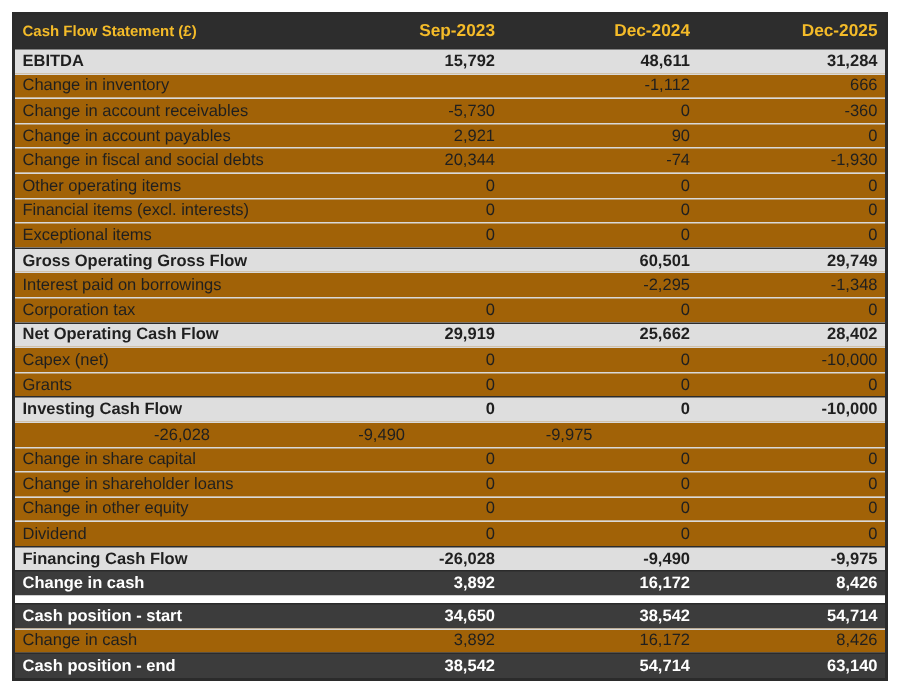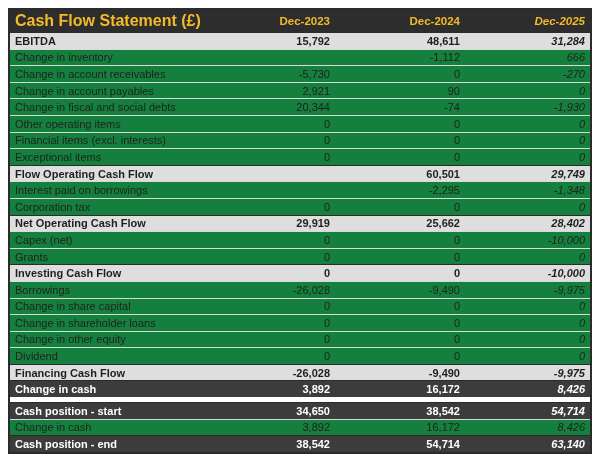--- a/index.html
+++ b/index.html
@@ -30,21 +30,21 @@
     font-size: 11.5px;
   }
   .row {
     display: flex;
     align-items: center;
     height: 16.6px;
     box-sizing: border-box;
     border-top: 1px solid #d9d9d9;
     font-size: 11px;
     color: #1f1f1f;
-    background: #15803d;
+    background: #a16207;
   }
   .row.summary {
     background: var(--summary-bg, #dedede);
     border-top-color: var(--border-dark, #2b2b2b);
     font-weight: 700;
     justify-content: flex-end;
   }
   .row.dark {
     background: var(--dark-row-bg, #3c3c3c);
     border-top-color: var(--border-dark, #2b2b2b);
@@ -60,50 +60,50 @@
   .cell.label {
     flex: 1;
     padding-left: 5px;
     text-align: left;
   }
   .cell.num {
     width: 130px;
     box-sizing: border-box;
     text-align: right;
   }
-  .cell.num.last { padding-right: 5px; font-style: italic; }
-  .header-row .cell.label { font-size: 16px; }
+  .cell.num.last { padding-right: 5px; }
+  .header-row .cell.label { font-size: 10px; }
 </style>
 </head>
 <body>
 
 <div class="table-wrap">
   <div class="header-row">
     <div class="cell label">Cash Flow Statement (£)</div>
-    <div class="cell num">Dec-2023</div>
+    <div class="cell num">Sep-2023</div>
     <div class="cell num">Dec-2024</div>
     <div class="cell num last">Dec-2025</div>
   </div>
   <div>
       <div class="row summary">
         <div class="cell label">EBITDA</div>
         <div class="cell num">15,792</div>
         <div class="cell num">48,611</div>
         <div class="cell num last">31,284</div>
       </div>
       <div class="row normal">
         <div class="cell label">Change in inventory</div>
         <div class="cell num">-1,112</div>
         <div class="cell num last">666</div>
       </div>
       <div class="row normal">
         <div class="cell label">Change in account receivables</div>
         <div class="cell num">-5,730</div>
         <div class="cell num">0</div>
-        <div class="cell num last">-270</div>
+        <div class="cell num last">-360</div>
       </div>
       <div class="row normal">
         <div class="cell label">Change in account payables</div>
         <div class="cell num">2,921</div>
         <div class="cell num">90</div>
         <div class="cell num last">0</div>
       </div>
       <div class="row normal">
         <div class="cell label">Change in fiscal and social debts</div>
         <div class="cell num">20,344</div>
@@ -122,21 +122,21 @@
         <div class="cell num">0</div>
         <div class="cell num last">0</div>
       </div>
       <div class="row normal">
         <div class="cell label">Exceptional items</div>
         <div class="cell num">0</div>
         <div class="cell num">0</div>
         <div class="cell num last">0</div>
       </div>
       <div class="row summary">
-        <div class="cell label">Flow Operating Cash Flow</div>
+        <div class="cell label">Gross Operating Gross Flow</div>
         <div class="cell num">60,501</div>
         <div class="cell num last">29,749</div>
       </div>
       <div class="row normal">
         <div class="cell label">Interest paid on borrowings</div>
         <div class="cell num">-2,295</div>
         <div class="cell num last">-1,348</div>
       </div>
       <div class="row normal">
         <div class="cell label">Corporation tax</div>
@@ -162,21 +162,20 @@
         <div class="cell num">0</div>
         <div class="cell num last">0</div>
       </div>
       <div class="row summary">
         <div class="cell label">Investing Cash Flow</div>
         <div class="cell num">0</div>
         <div class="cell num">0</div>
         <div class="cell num last">-10,000</div>
       </div>
       <div class="row normal">
-        <div class="cell label">Borrowings</div>
         <div class="cell num">-26,028</div>
         <div class="cell num">-9,490</div>
         <div class="cell num last">-9,975</div>
       </div>
       <div class="row normal">
         <div class="cell label">Change in share capital</div>
         <div class="cell num">0</div>
         <div class="cell num">0</div>
         <div class="cell num last">0</div>
       </div>

